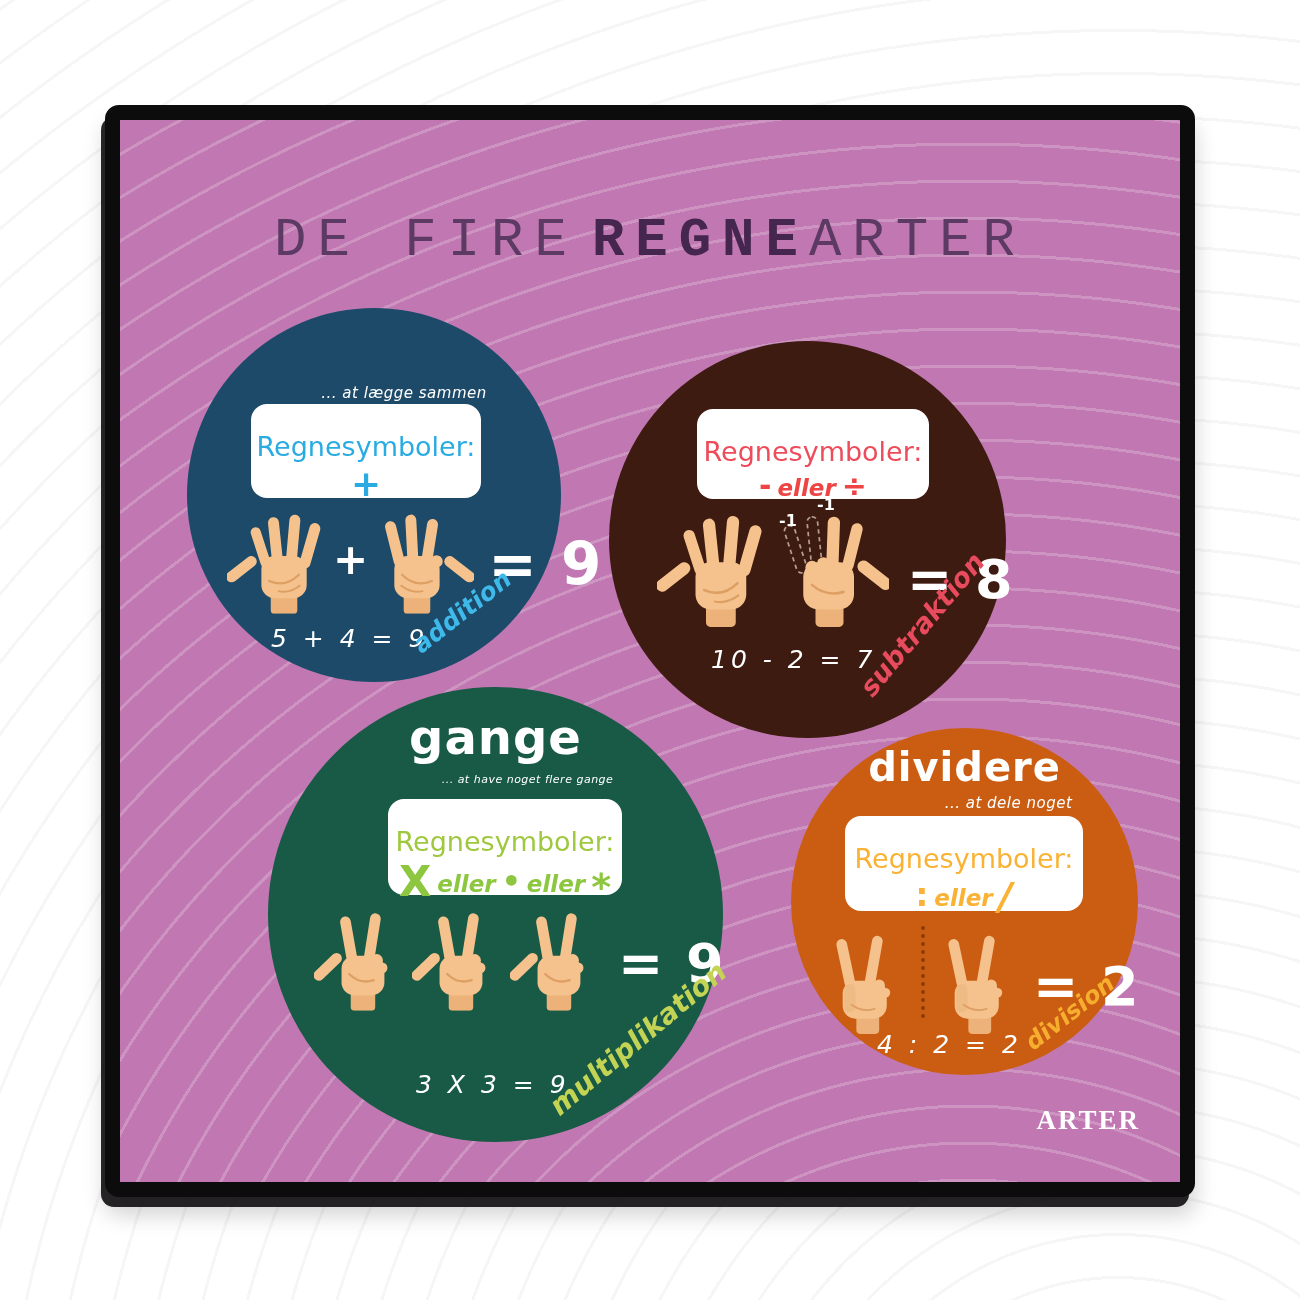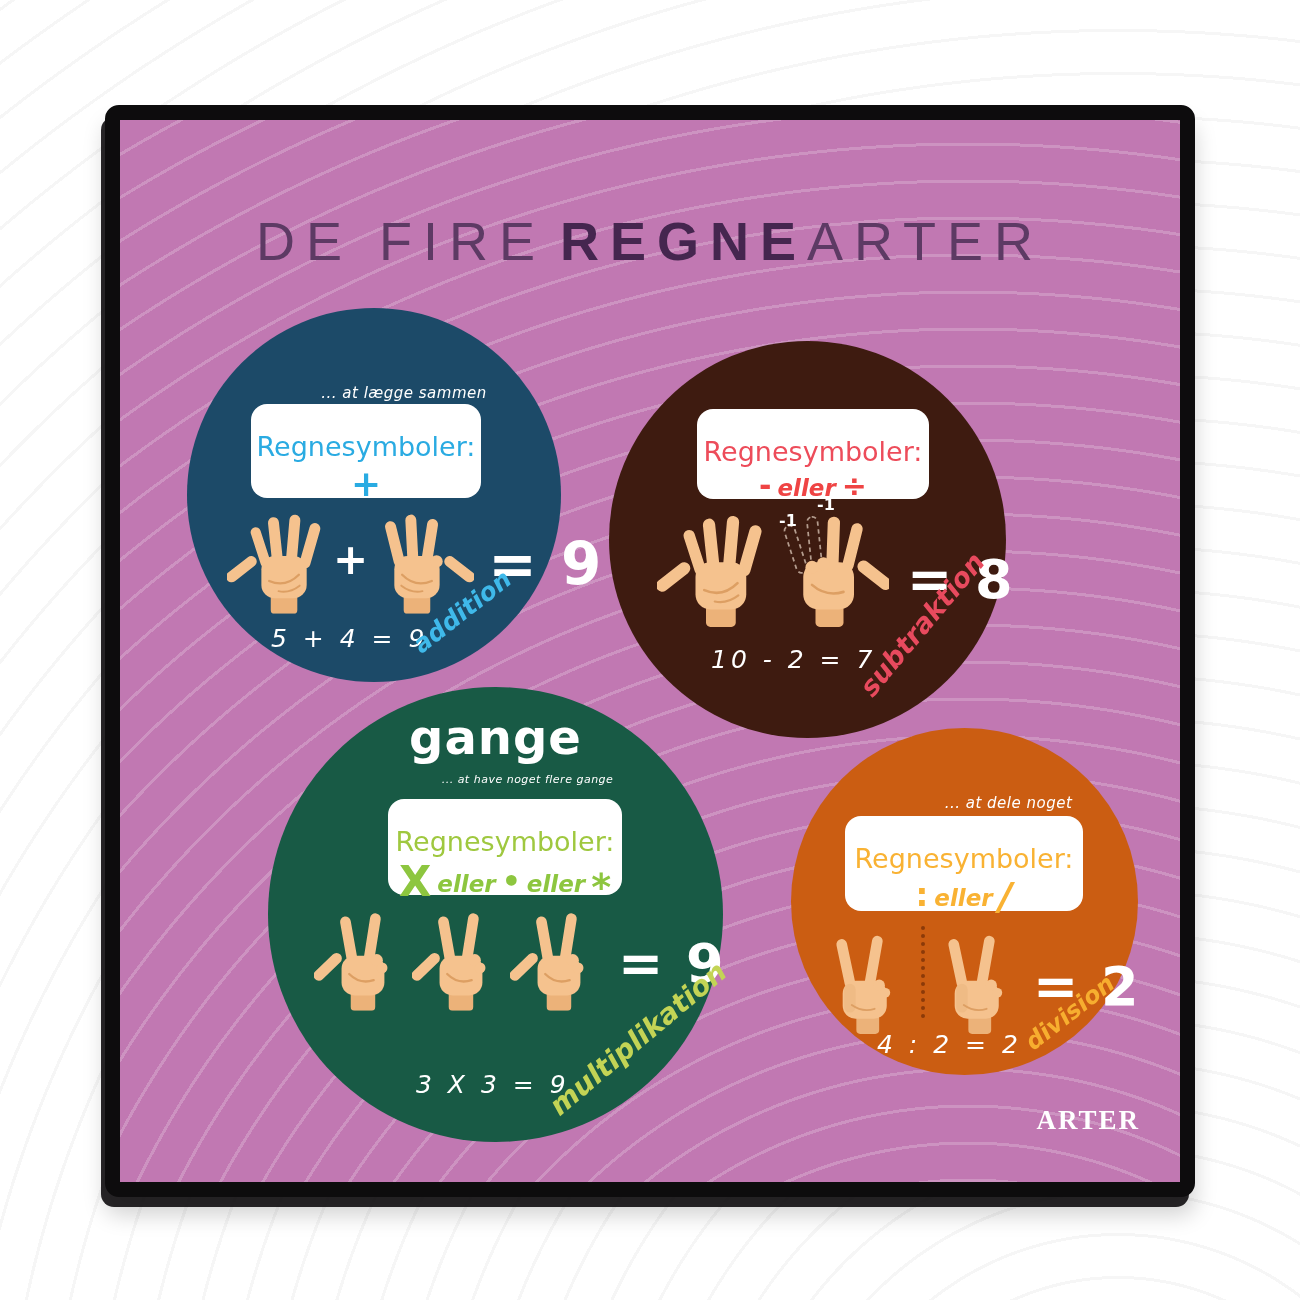--- a/index.html
+++ b/index.html
@@ -8,21 +8,21 @@
   body::before{content:"";position:absolute;inset:0;
     background:repeating-radial-gradient(circle at 86% 118%, rgba(0,0,0,0) 0 40px, rgba(0,0,0,0.035) 40px 43px);}
 
   .poster{position:absolute;left:105px;top:105px;width:1090px;height:1092px;box-sizing:border-box;
     background:#c178b2;border:15px solid #0d0c0d;border-radius:14px;overflow:hidden;
     box-shadow:-5px 11px 0 -1px rgba(15,13,15,0.9), 0 18px 22px rgba(0,0,0,0.18);}
   .poster::before{content:"";position:absolute;inset:0;pointer-events:none;
     background:repeating-radial-gradient(circle at 80% 138%, rgba(255,255,255,0) 0 34px, rgba(255,255,255,0.20) 34px 37px);}
 
   .title{position:absolute;top:90px;left:0;width:100%;text-align:center;white-space:nowrap;
-    font-family:Liberation Sans, sans-serif;font-weight:300;font-size:54px;letter-spacing:11px;color:#5d3a64;}
+    font-family:Liberation Mono, monospace;font-weight:300;font-size:54px;letter-spacing:11px;color:#5d3a64;}
   .title .t-bold{font-weight:800;color:#45264f;}
   .title .t-thin1{margin-right:14px;}
 
   .circle{position:absolute;border-radius:50%;}
   .c-plus {left:67px; top:188px;width:374px;height:374px;background:#1c4a68;}
   .c-minus{left:489px;top:221px;width:397px;height:397px;background:#3e1b10;}
   .c-gange{left:148px;top:567px;width:455px;height:455px;background:#17594431;background:#175944;background:#185a45;}
   .c-div  {left:671px;top:608px;width:347px;height:347px;background:#cb5d12;}
 
   .name{position:absolute;left:0;width:100%;text-align:center;color:#ffffff;font-weight:700;letter-spacing:1px;}
@@ -243,20 +243,21 @@
       <svg class="hand" width="88" height="100" viewBox="0 0 115 130">
           <use href="#hand3"></use>
         </svg>
       <span class="result">= 9</span>
     </div>
     <div class="equation">3 X 3 = 9</div>
     <div class="tag">multiplikation</div>
   </div>
 
   <div class="circle c-div">
+    <div class="name">dividere</div>
     <div class="sub">... at dele noget</div>
     <div class="symbox">
       <div class="symlabel">Regnesymboler:</div>
       <div class="symrow">
         <span class="sym-col">:</span><span class="conj">eller</span><span class="sym-slash">/</span>
       </div>
     </div>
     <div class="hands">
       <svg class="hand" width="76" height="99" viewBox="0 0 100 130">
           <use href="#hand2"></use>

